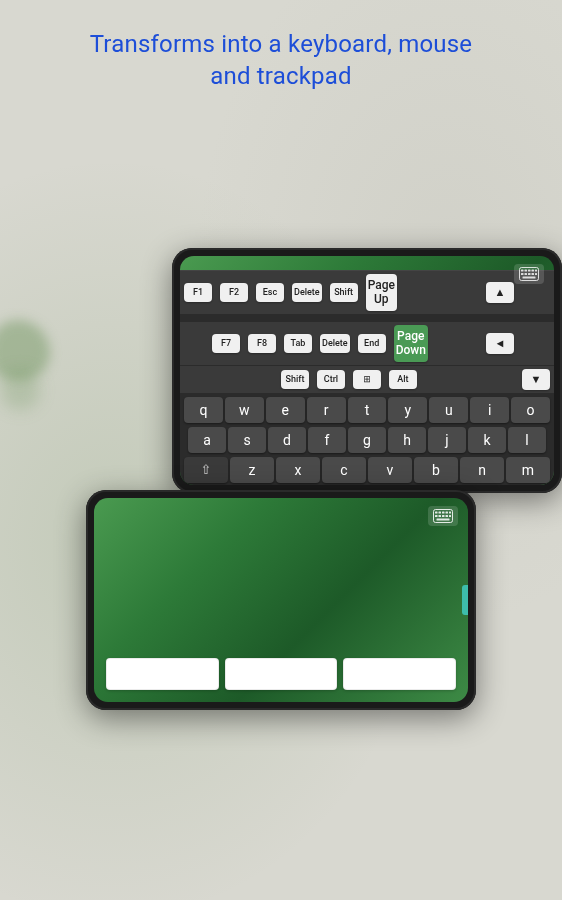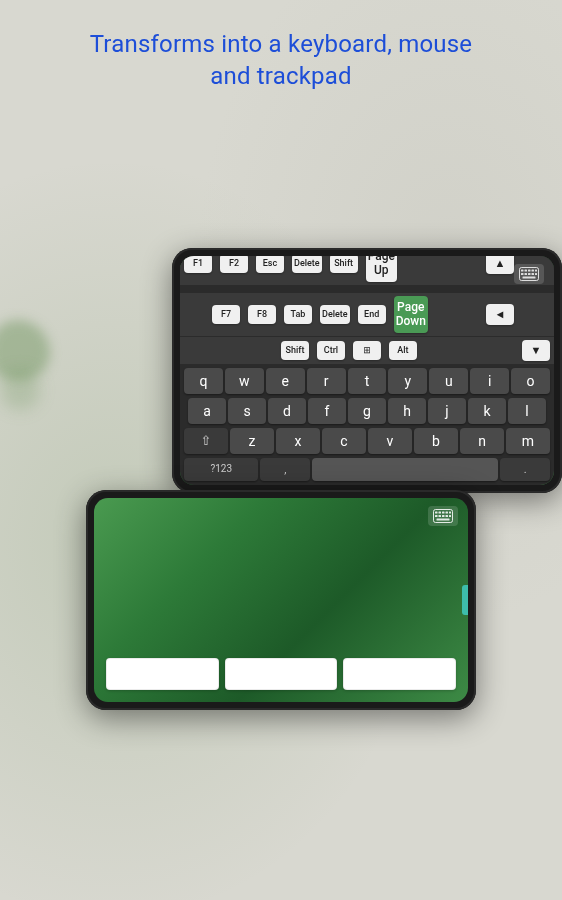--- a/index.html
+++ b/index.html
@@ -340,26 +340,20 @@
       <div class="key-row">
         <div class="key shift-key special" style="font-size:13px;">⇧</div>
         <div class="key">z</div>
         <div class="key">x</div>
         <div class="key">c</div>
         <div class="key">v</div>
         <div class="key">b</div>
         <div class="key">n</div>
         <div class="key">m</div>
       </div>
-      <div class="key-row" style="padding-bottom:4px;">
-        <div class="key special" style="flex:1.2;font-size:10px;">?123</div>
-        <div class="key special" style="flex:0.8;">,</div>
-        <div class="key space-key" style="flex:3;background:#555;"></div>
-        <div class="key special" style="flex:0.8;">.</div>
-      </div>
     </div>
   </div>
 </div>
 
 <div class="phone phone-bottom" style="position:absolute;top:490px;left:86px;width:390px;height:220px;">
 
   <div class="camera-dot" style="top:12px;left:50%;transform:translateX(-50%);"></div>
 
   <div class="phone-screen">
     <div class="phone-screen-bg"></div>

